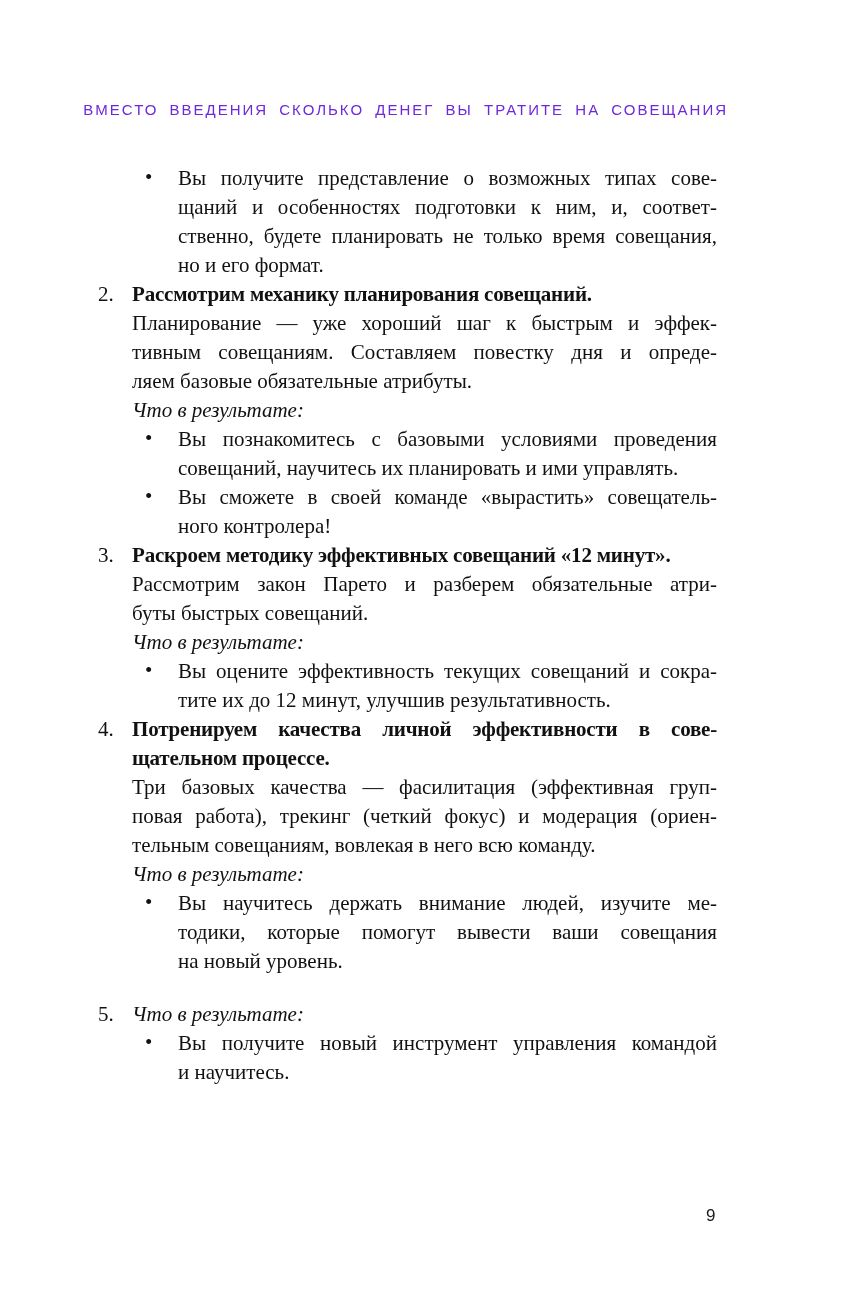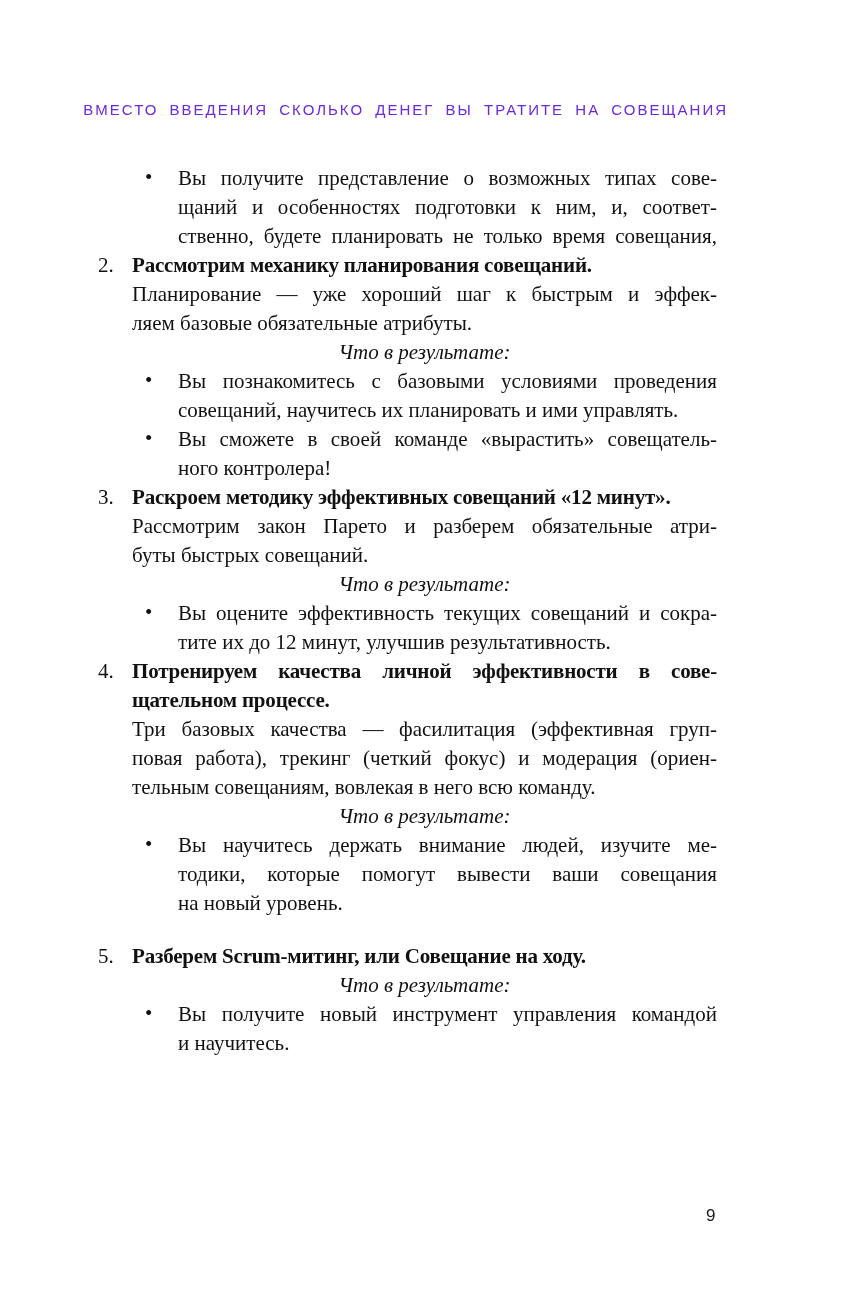--- a/index.html
+++ b/index.html
@@ -40,21 +40,21 @@
   }
   .list-item{position:relative;}
   .list-item.gap-before{margin-top:24px;}
   .num{
     position:absolute;
     left:-34px;
     top:0;
     width:30px;
   }
   .title .line{font-weight:bold;letter-spacing:-0.2px;}
-  .result-label{font-style:italic;text-align:center;}
+  .result-label{font-style:italic;}
   .bullet-row{position:relative;padding-left:46px;}
   .bullet-row .marker{
     position:absolute;
     left:13px;
     top:-1px;
   }
   .footer-page-number{
     position:absolute;
     top:1206px;
     left:706px;
@@ -69,29 +69,31 @@
 <div class="page">
   <div class="running-header">ВМЕСТО ВВЕДЕНИЯ СКОЛЬКО ДЕНЕГ ВЫ ТРАТИТЕ НА СОВЕЩАНИЯ</div>
 
   <div class="page-content">
       <div class="bullet-row">
         <span class="marker">•</span>
         <div>
           <div class="line just">Вы получите представление о возможных типах сове-</div>
           <div class="line just">щаний и особенностях подготовки к ним, и, соответ-</div>
           <div class="line just">ственно, будете планировать не только время совещания,</div>
+          <div class="line">но и его формат.</div>
         </div>
       </div>
       <div class="list-item">
         <div class="num">2.</div>
         <div class="title">
           <div class="line">Рассмотрим механику планирования совещаний.</div>
         </div>
         <div>
           <div class="line just">Планирование — уже хороший шаг к быстрым и эффек-</div>
+          <div class="line just">тивным совещаниям. Составляем повестку дня и опреде-</div>
           <div class="line">ляем базовые обязательные атрибуты.</div>
         </div>
         <div class="result-label line">Что в результате:</div>
         <div class="bullet-row">
           <span class="marker">•</span>
           <div>
             <div class="line just">Вы познакомитесь с базовыми условиями проведения</div>
             <div class="line">совещаний, научитесь их планировать и ими управлять.</div>
           </div>
         </div>
@@ -137,23 +139,20 @@
           <span class="marker">•</span>
           <div>
             <div class="line just">Вы научитесь держать внимание людей, изучите ме-</div>
             <div class="line just">тодики, которые помогут вывести ваши совещания</div>
             <div class="line">на новый уровень.</div>
           </div>
         </div>
       </div>
       <div class="list-item gap-before">
         <div class="num">5.</div>
-        <div class="title">
-          <div class="line">Разберем Scrum-митинг, или Совещание на ходу.</div>
-        </div>
         <div class="result-label line">Что в результате:</div>
         <div class="bullet-row">
           <span class="marker">•</span>
           <div>
             <div class="line just">Вы получите новый инструмент управления командой</div>
             <div class="line">и научитесь.</div>
           </div>
         </div>
       </div>
     </div>

